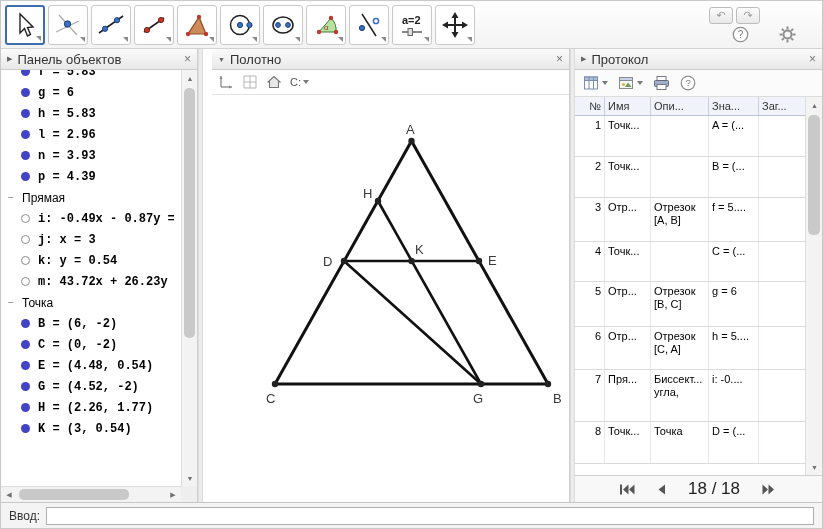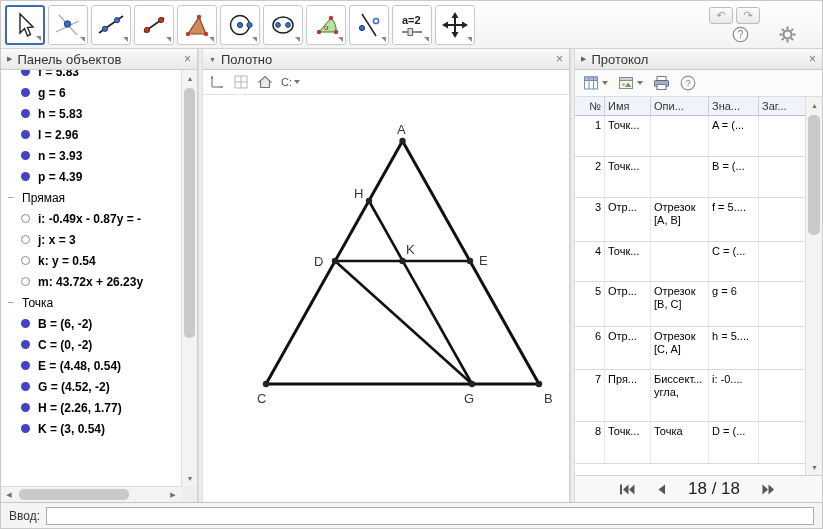--- a/index.html
+++ b/index.html
@@ -48,35 +48,35 @@
     color:#333; flex:none;
   }
   .ph-arrow { font-size:7px; color:#666; cursor:pointer; }
   .ph-title { font-size:13px; color:#333; white-space:nowrap; }
   .ph-close { margin-left:auto; color:#777; font-size:12px; line-height:12px; cursor:pointer; }
   
   .algebra { width:197px; flex:none; position:relative; background:#fff; border-right:1px solid #cfcfcf; }
   .alg-content { position:absolute; top:21px; left:0; right:16px; bottom:16px; overflow:hidden; padding-top:2px; }
   .alg-row {
     height:21px; display:flex; align-items:center; gap:8px;
-    padding-left:20px; font-weight:bold; white-space:nowrap; cursor:default;
+    padding-left:20px; font-weight:bold; white-space:nowrap; cursor:default;font-family:Liberation Mono, monospace;
   }
   .alg-row.clipped { margin-top:-11px; }
   .alg-group { height:21px; display:flex; align-items:center; gap:6px; padding-left:7px; font-weight:normal; }
   .collapse { color:#777; font-size:10px; width:8px; cursor:pointer; }
   .bullet { width:9px; height:9px; border-radius:50%; background:#4343c8; flex:none; cursor:pointer; }
   .bullet.hollow { background:#fff; border:1.5px solid #8d8d8d; }
   .vscroll { position:absolute; top:21px; right:0; bottom:16px; width:16px; background:#f3f3f3; border-left:1px solid #dedede; }
   .hscroll { position:absolute; bottom:0; left:0; right:16px; height:16px; background:#f3f3f3; border-top:1px solid #dedede; }
   .scroll-corner { position:absolute; right:0; bottom:0; width:16px; height:16px; background:#eeeeee; }
   .sarrow { position:absolute; width:16px; height:16px; color:#707070; font-size:7px; display:flex; align-items:center; justify-content:center; cursor:pointer; }
   .vthumb { position:absolute; left:2px; right:2px; background:#c9c9c9; border-radius:5px; cursor:pointer; }
   .hthumb { position:absolute; top:2px; bottom:2px; background:#c9c9c9; border-radius:5px; cursor:pointer; }
   
-  .graphics { flex:1; position:relative; background:#fff; border-right:1px solid #cfcfcf; display:flex; flex-direction:column; }
+  .graphics { flex:1; position:relative; background:#fff; border-right:1px solid #cfcfcf; display:flex; flex-direction:column;padding-left:9px; }
   .stylebar { height:25px; background:#fff; border-bottom:1px solid #e3e3e3; display:flex; align-items:center; gap:8px; padding:0 6px; flex:none; }
   .sb-icon { cursor:pointer; display:flex; align-items:center; gap:2px; color:#555; font-size:11px; }
   .canvas { flex:1; position:relative; }
   .canvas svg { position:absolute; top:0; left:0; }
   
   .protocol { width:247px; flex:none; position:relative; background:#fff; display:flex; flex-direction:column; }
   .pt-toolbar { height:27px; border-bottom:1px solid #dcdcdc; background:#fbfbfb; display:flex; align-items:center; gap:10px; padding:0 8px; flex:none; }
   .pt-btn { display:flex; align-items:center; gap:3px; cursor:pointer; }
   .pt-dd { width:0; height:0; border-top:4px solid #777; border-left:3.5px solid transparent; border-right:3.5px solid transparent; }
   .pt-table { position:absolute; top:48px; left:0; right:17px; bottom:27px; overflow:hidden; font-size:11px; }

